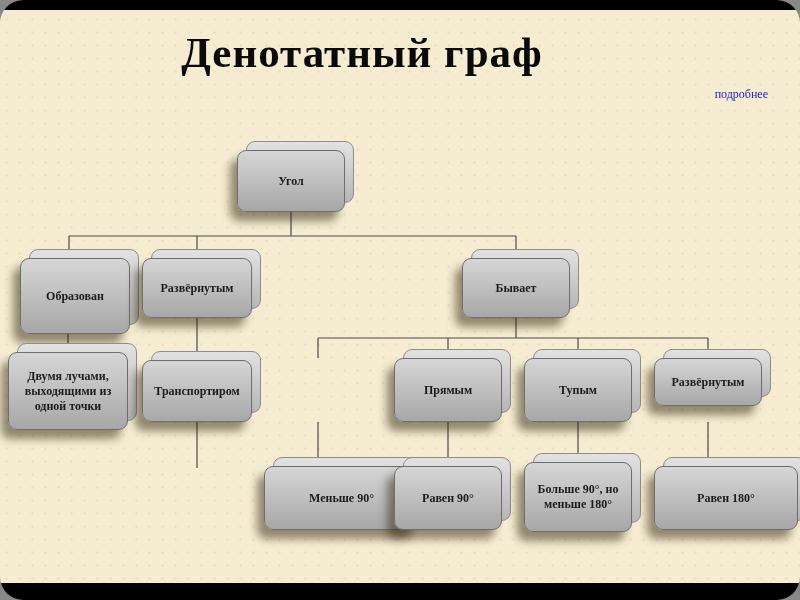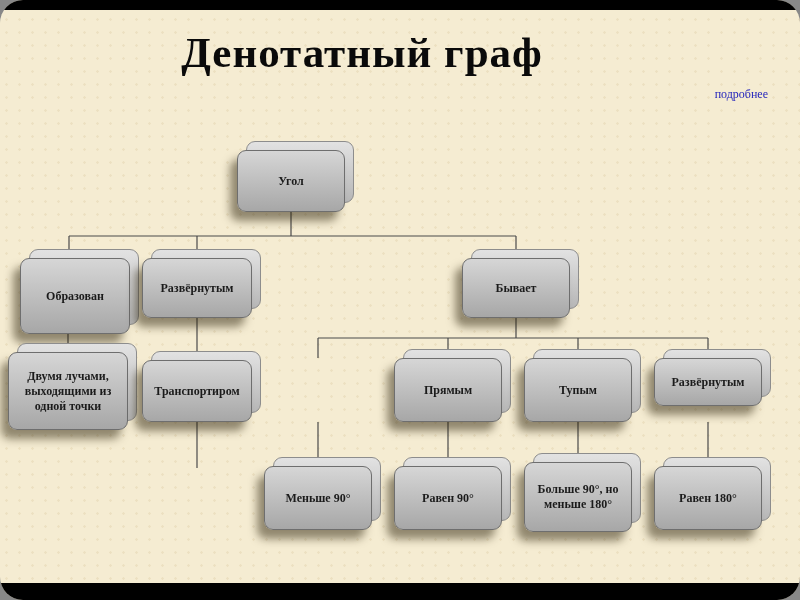--- a/index.html
+++ b/index.html
@@ -112,26 +112,26 @@
   <div class="node" style="left:394px;top:358px;width:108px;height:64px;">
     <div class="card">Прямым</div>
   </div>
   <div class="node" style="left:524px;top:358px;width:108px;height:64px;">
     <div class="card">Тупым</div>
   </div>
   <div class="node" style="left:654px;top:358px;width:108px;height:48px;">
     <div class="card">Развёрнутым</div>
   </div>
 
-  <div class="node" style="left:264px;top:466px;width:108px;height:64px;">
+  <div class="node" style="left:264px;top:466px;width:108px;height:64px;padding-left:47px;">
     <div class="card">Меньше 90°</div>
   </div>
   <div class="node" style="left:394px;top:466px;width:108px;height:64px;">
     <div class="card">Равен 90°</div>
   </div>
   <div class="node" style="left:524px;top:462px;width:108px;height:70px;">
     <div class="card">Больше 90°, но меньше 180°</div>
   </div>
-  <div class="node" style="left:654px;top:466px;width:108px;height:64px;">
+  <div class="node" style="left:654px;top:466px;width:108px;height:64px;padding-left:36px;">
     <div class="card">Равен 180°</div>
   </div>
 
 </div>
 
 </body></html>

